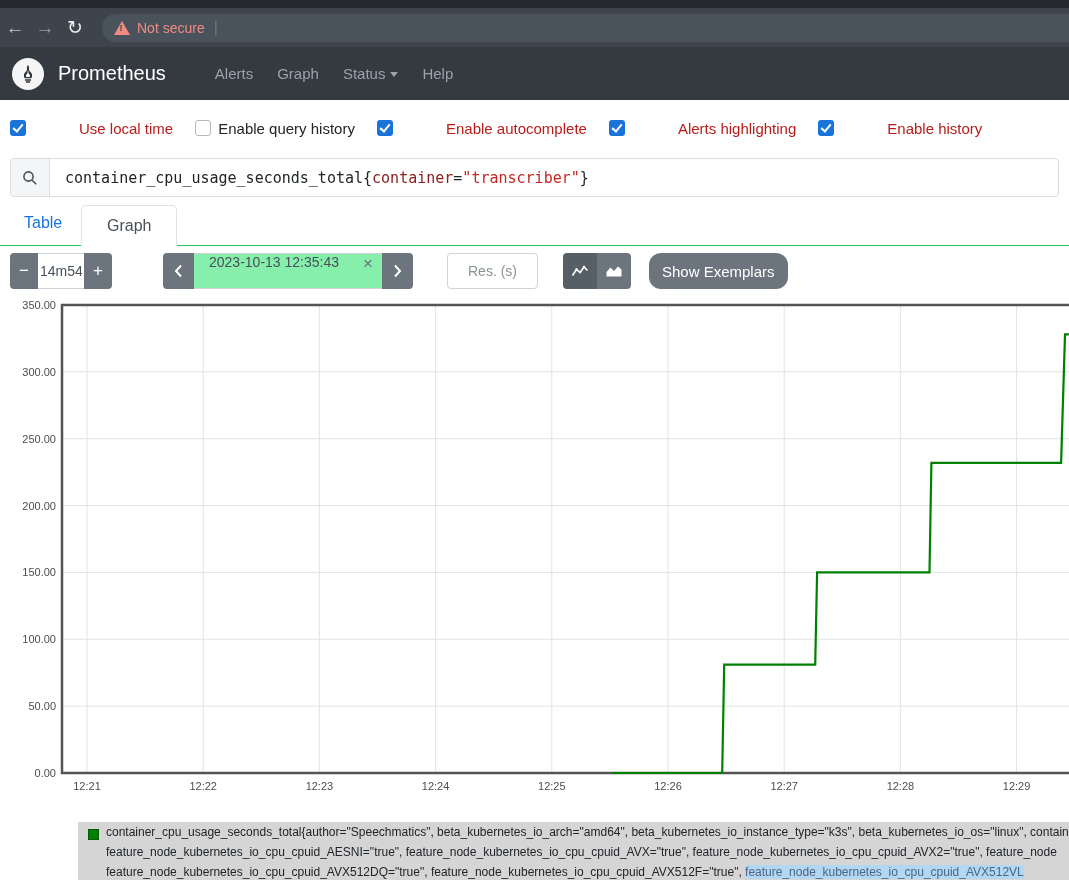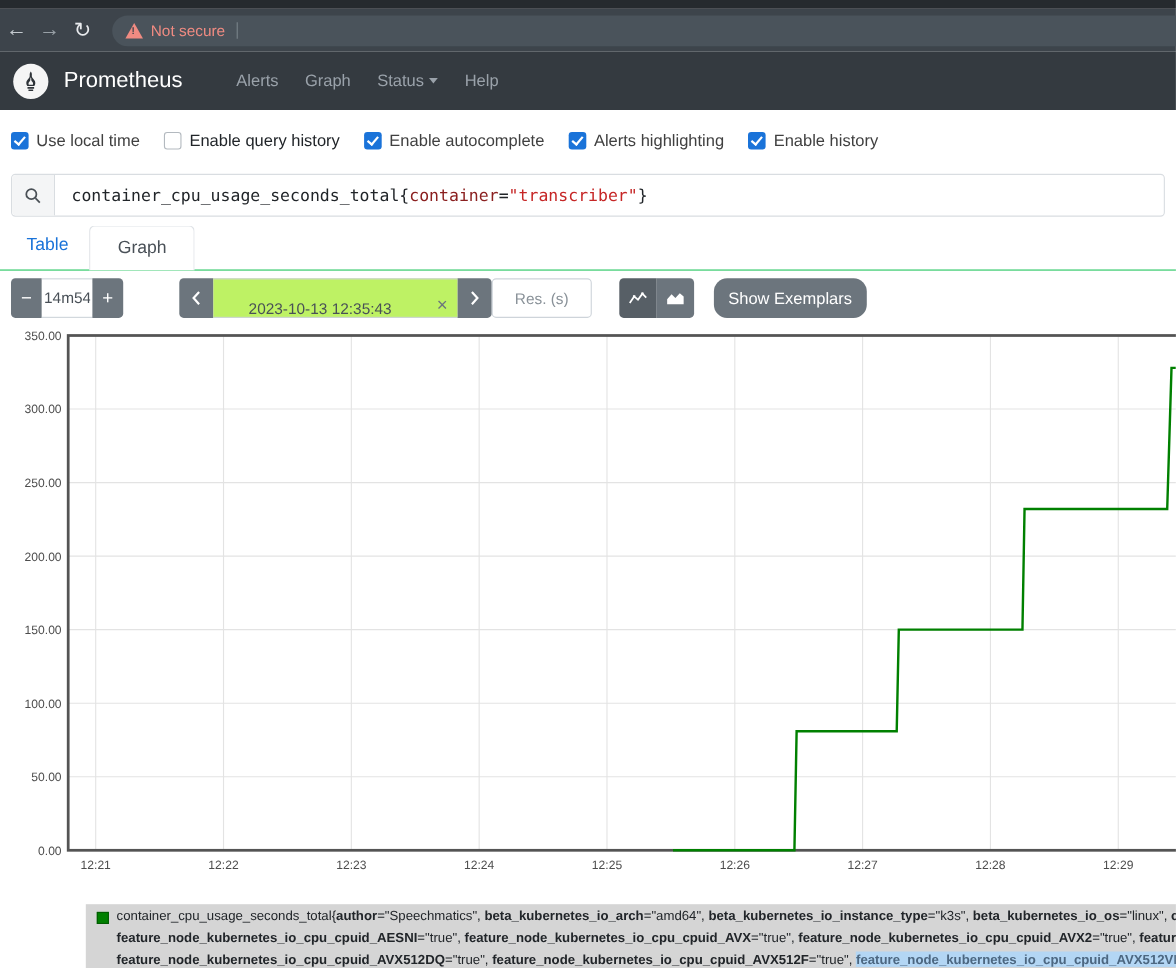--- a/index.html
+++ b/index.html
@@ -35,21 +35,21 @@
 
   
   .opts{position:absolute;left:10px;top:112px;height:32px;display:flex;align-items:center;gap:22px;}
   .opt{display:flex;align-items:center;gap:7px;cursor:pointer;}
   .cb{width:16px;height:16px;border-radius:3px;box-sizing:border-box;position:relative;flex:0 0 auto;}
   .cb.on{background:#1a73d9;}
   .cb.off{background:#fff;border:1px solid #b3b9bf;}
   .cb.on:after{content:"";position:absolute;left:5px;top:2px;width:4px;height:8px;
                border:solid #fff;border-width:0 2px 2px 0;transform:rotate(40deg);}
   .opt .lbl{font-size:15px;}
-  .opt.on .lbl{color:#404040;}
+  .opt.on .lbl{color:#b91c1c;margin-left:46px;}
   .opt.off .lbl{color:#212529;}
 
   
   .qrow{position:absolute;left:10px;top:158px;width:1049px;height:39px;display:flex;
         border:1px solid #d9dde1;border-radius:4px;box-sizing:border-box;background:#fff;}
   .qaddon{width:38px;background:#f4f5f6;border-right:1px solid #d9dde1;border-radius:4px 0 0 4px;
           display:flex;align-items:center;justify-content:center;}
   .qinput{flex:1;display:flex;align-items:center;padding-left:15px;
           font-family:"DejaVu Sans Mono",monospace;font-size:15px;color:#212529;white-space:pre;overflow:hidden;}
   .q-label{color:#8b2020;}
@@ -66,38 +66,38 @@
   .controls{position:absolute;left:10px;top:253px;width:1049px;height:36px;}
   .grp{position:absolute;top:0;height:36px;display:flex;}
   .btn{background:#6c757d;color:#fff;border:none;height:36px;display:flex;align-items:center;
        justify-content:center;cursor:pointer;font-size:17px;box-sizing:border-box;}
   .btn.dark{background:#575f66;}
   .rd-l{border-radius:4px 0 0 4px;}
   .rd-r{border-radius:0 4px 4px 0;}
   .rd{border-radius:12px;}
   .dur-in{width:46px;height:36px;border:1px solid #ced4da;border-left:none;border-right:none;
           text-align:center;font-size:14px;color:#495057;box-sizing:border-box;padding:0 2px;outline:none;}
-  .dt-box{width:222px;height:36px;border-top:1px solid #ced4da;border-bottom:1px solid #ced4da;
-          background:#bef264;display:flex;align-items:flex-end;box-sizing:border-box;}
+  .dt-box{width:188px;height:36px;border-top:1px solid #ced4da;border-bottom:1px solid #ced4da;
+          background:#86efac;display:flex;align-items:flex-start;box-sizing:border-box;}
   .dt-text{flex:1;text-align:center;font-size:14px;color:#495057;}
   .dt-x{width:28px;text-align:center;font-size:17px;color:#6c757d;cursor:pointer;}
   .res-in{position:absolute;left:437px;width:91px;height:36px;border:1px solid #ced4da;border-radius:4px;
           text-align:center;font-size:14px;box-sizing:border-box;outline:none;color:#495057;}
   .res-in::placeholder{color:#8a9299;}
   .chev{display:block;}
   .sx-btn{padding:0 13px;font-size:15px;}
 
   
   .chart-wrap{position:absolute;left:0;top:295px;width:1069px;height:505px;}
   
   .legend{position:absolute;left:78px;top:822px;width:991px;height:58px;background:#d5d5d5;
           font-size:12px;color:#212529;}
   .lg-line{position:relative;height:20px;line-height:20px;padding-left:28px;white-space:nowrap;overflow:hidden;}
   .lg-swatch{position:absolute;left:10px;top:7px;width:11px;height:11px;background:#008000;border:1px solid #015c01;box-sizing:border-box;}
-  .seg-b{font-weight:bold;}
+  .seg-b{font-weight:normal;}
   .seg-sel{background:#b3d6f4;color:#4c6781;}
 </style>
 </head>
 <body>
 
 <div id="page">
 
   <div class="chrome-top"></div>
   <div class="chrome-bar">
     <div class="nav-ico">←</div>

